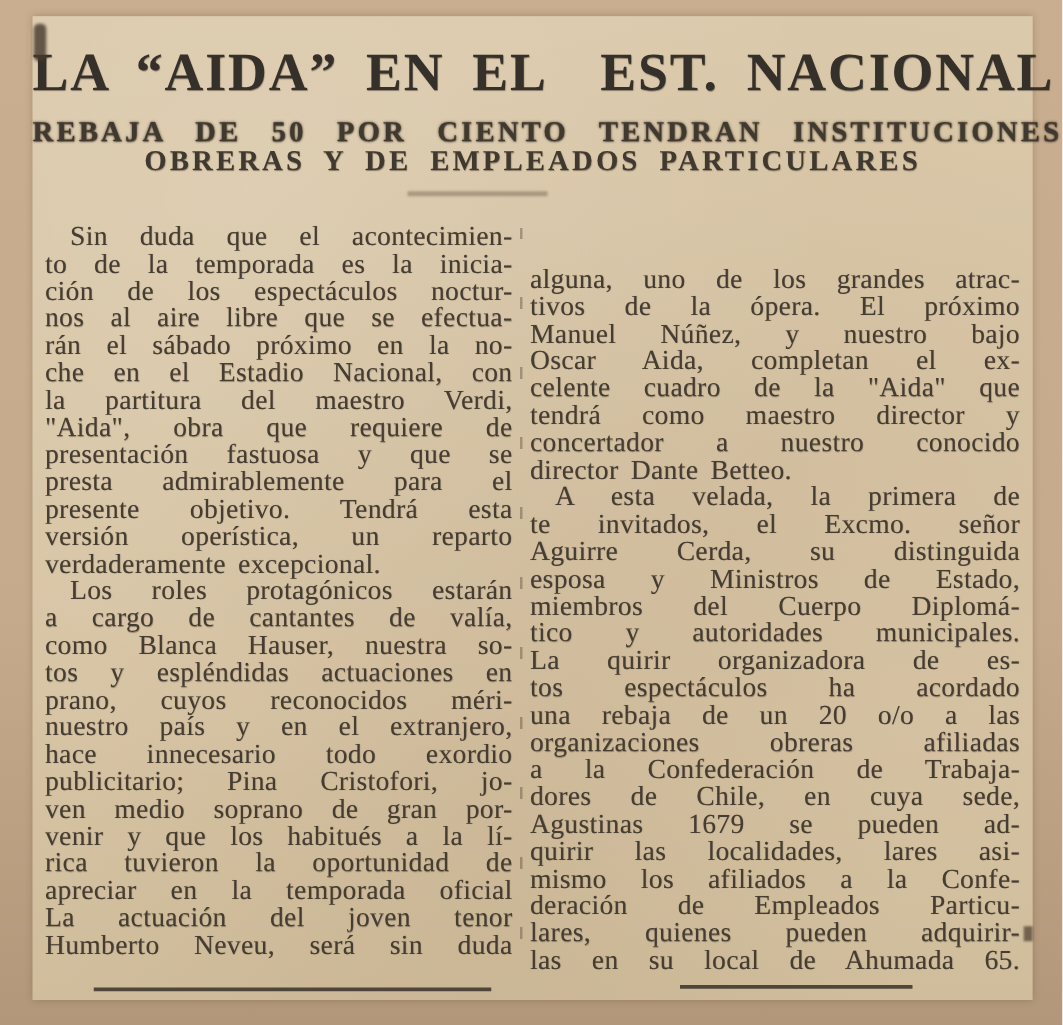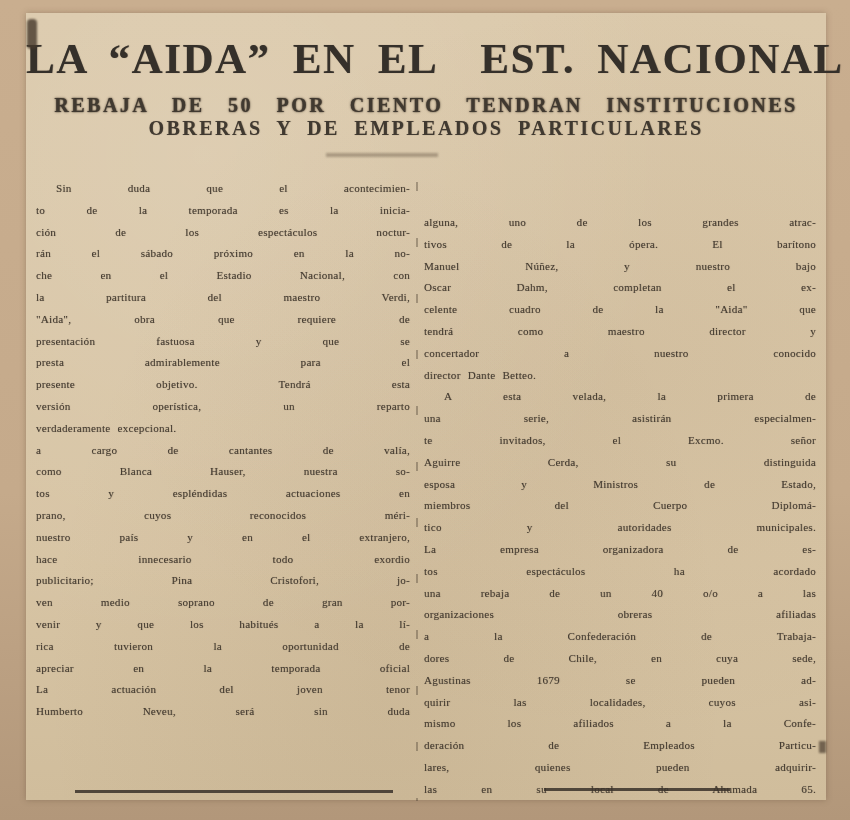--- a/index.html
+++ b/index.html
@@ -21,28 +21,28 @@
     box-shadow:0 0 6px rgba(90,70,50,.35);
   }
   .headline{
     margin:24px 0 0 0;text-align:left;white-space:pre;
     font-size:43px;line-height:1.0;font-weight:bold;
     letter-spacing:1.5px;word-spacing:10px;color:#35302a;
     text-shadow:.4px .4px .8px rgba(55,46,36,.5);
   }
   .subhead{margin-top:14px;text-align:center;color:#403930;}
   .subhead-line{
-    font-weight:bold;font-size:20px;line-height:23px;
+    font-weight:bold;font-size:23px;line-height:23px;
     letter-spacing:2.5px;word-spacing:16px;white-space:pre;
     text-shadow:.4px .4px .9px rgba(64,52,40,.55);
   }
   .subhead-line.l2{word-spacing:7px;}
   .subhead-line.smudge{text-shadow:0 0 2.2px rgba(70,58,45,.95),.4px .4px 1px rgba(64,52,40,.6);}
   .columns{display:flex;margin-top:38px;padding:0 0 0 10px;color:#463d32;}
-  .col{font-size:11px;line-height:21.8px;}
+  .col{font-size:22px;line-height:21.8px;}
   .col-left{width:374px;}
   .col-right{width:392px;margin-top:34px;}
   .line{
     text-align:justify;text-align-last:justify;
     letter-spacing:.3px;word-spacing:2px;
     text-shadow:.35px .35px .7px rgba(62,51,39,.45);
   }
   .line.indent{padding-left:20px;}
   .line.noj{text-align:left;text-align-last:left;word-spacing:4px;}
   .divider{
@@ -78,68 +78,69 @@
       <div class="subhead-line smudge">REBAJA DE 50 POR CIENTO TENDRAN INSTITUCIONES</div>
       <div class="subhead-line l2">OBRERAS Y DE EMPLEADOS PARTICULARES</div>
     </div>
     <div class="subhead-dash"></div>
 
     <div class="columns">
       <div class="col col-left">
         <div class="line indent">Sin duda que el acontecimien-</div>
         <div class="line">to de la temporada es la inicia-</div>
         <div class="line">ción de los espectáculos noctur-</div>
+        <div class="line">nos al aire libre que se efectua-</div>
         <div class="line">rán el sábado próximo en la no-</div>
         <div class="line">che en el Estadio Nacional, con</div>
         <div class="line">la partitura del maestro Verdi,</div>
         <div class="line">"Aida", obra que requiere de</div>
         <div class="line">presentación fastuosa y que se</div>
         <div class="line">presta admirablemente para el</div>
         <div class="line">presente objetivo. Tendrá esta</div>
         <div class="line">versión operística, un reparto</div>
         <div class="line noj">verdaderamente excepcional.</div>
+        <div class="line indent">Los roles protagónicos estarán</div>
         <div class="line">a cargo de cantantes de valía,</div>
         <div class="line">como Blanca Hauser, nuestra so-</div>
         <div class="line">tos y espléndidas actuaciones en</div>
         <div class="line">prano, cuyos reconocidos méri-</div>
         <div class="line">nuestro país y en el extranjero,</div>
         <div class="line">hace innecesario todo exordio</div>
         <div class="line">publicitario; Pina Cristofori, jo-</div>
         <div class="line">ven medio soprano de gran por-</div>
         <div class="line">venir y que los habitués a la lí-</div>
         <div class="line">rica tuvieron la oportunidad de</div>
         <div class="line">apreciar en la temporada oficial</div>
         <div class="line">La actuación del joven tenor</div>
         <div class="line">Humberto Neveu, será sin duda</div>
       </div>
       <div class="divider"></div>
       <div class="col col-right">
         <div class="line">alguna, uno de los grandes atrac-</div>
-        <div class="line">tivos de la ópera. El barítono</div>
+        <div class="line">tivos de la ópera. El próximo</div>
         <div class="line">Manuel Núñez, y nuestro bajo</div>
-        <div class="line">Oscar Dahm, completan el ex-</div>
+        <div class="line">Oscar Aida, completan el ex-</div>
         <div class="line">celente cuadro de la "Aida" que</div>
         <div class="line">tendrá como maestro director y</div>
         <div class="line">concertador a nuestro conocido</div>
         <div class="line noj">director Dante Betteo.</div>
         <div class="line indent">A esta velada, la primera de</div>
-        <div class="line">una serie, asistirán especialmen-</div>
         <div class="line">te invitados, el Excmo. señor</div>
         <div class="line">Aguirre Cerda, su distinguida</div>
         <div class="line">esposa y Ministros de Estado,</div>
         <div class="line">miembros del Cuerpo Diplomá-</div>
         <div class="line">tico y autoridades municipales.</div>
-        <div class="line">La empresa organizadora de es-</div>
+        <div class="line">La quirir organizadora de es-</div>
         <div class="line">tos espectáculos ha acordado</div>
-        <div class="line">una rebaja de un 40 o/o a las</div>
+        <div class="line">una rebaja de un 20 o/o a las</div>
         <div class="line">organizaciones obreras afiliadas</div>
         <div class="line">a la Confederación de Trabaja-</div>
         <div class="line">dores de Chile, en cuya sede,</div>
         <div class="line">Agustinas 1679 se pueden ad-</div>
-        <div class="line">quirir las localidades, cuyos asi-</div>
+        <div class="line">quirir las localidades, lares asi-</div>
         <div class="line">mismo los afiliados a la Confe-</div>
         <div class="line">deración de Empleados Particu-</div>
         <div class="line">lares, quienes pueden adquirir-</div>
         <div class="line">las en su local de Ahumada 65.</div>
       </div>
     </div>
 
     <div class="rule rule-left"></div>
     <div class="rule rule-right"></div>
   </div>

